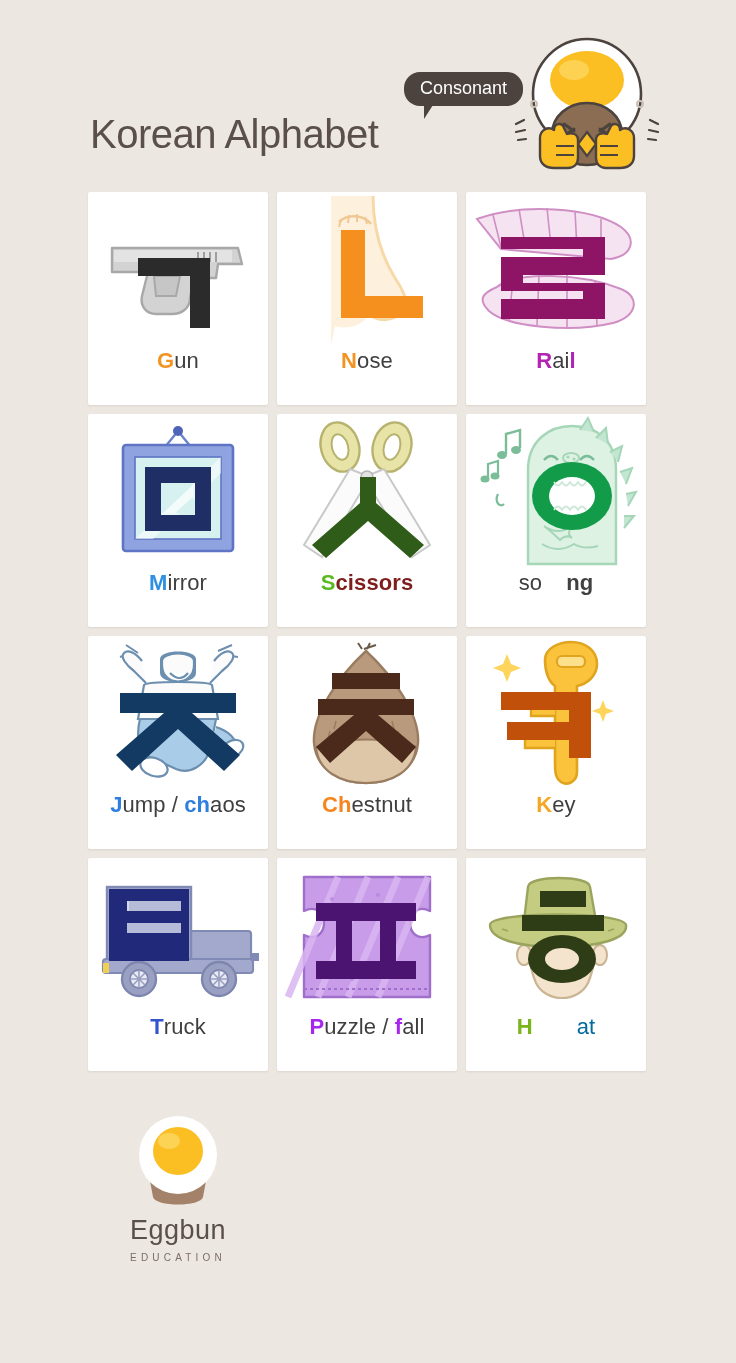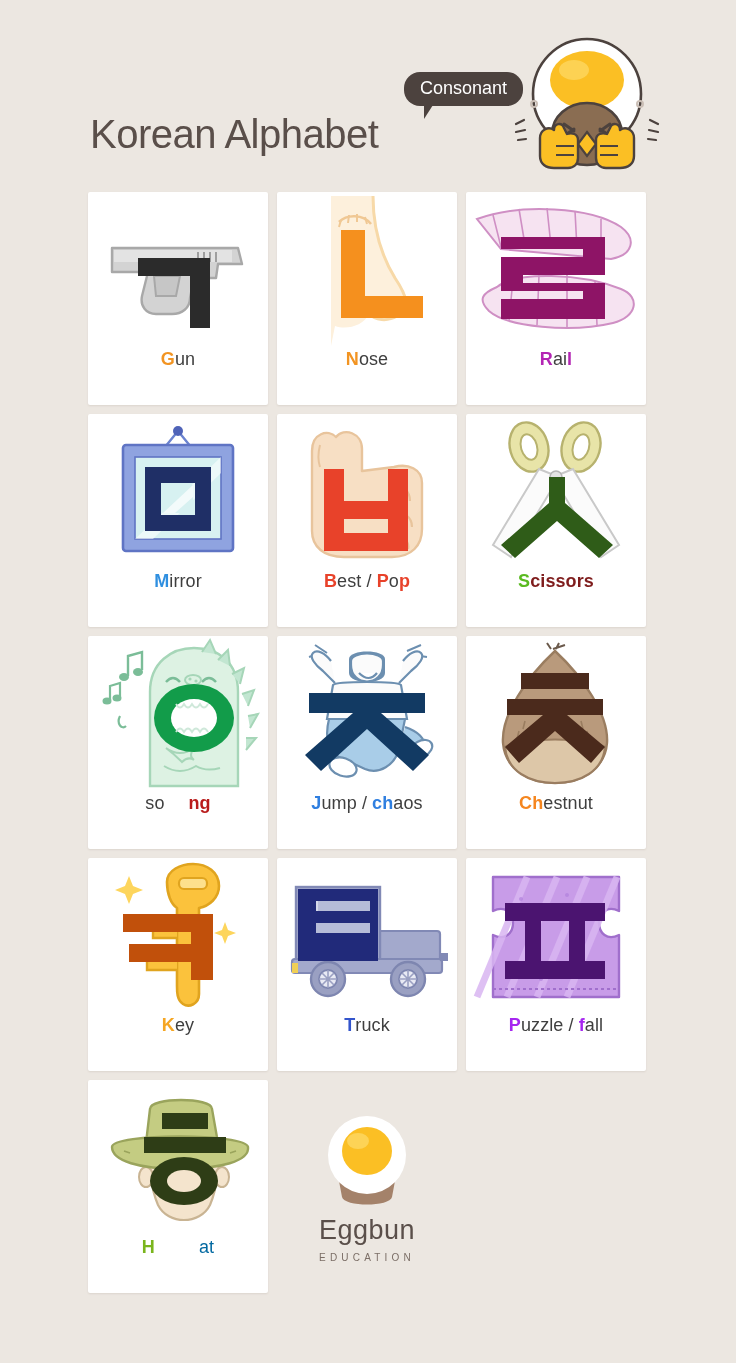--- a/index.html
+++ b/index.html
@@ -55,21 +55,21 @@
     overflow: hidden;
     position: relative;
   }
   .card.logo-card { background: transparent; box-shadow: none; }
   .card-art {
     width: 100%; height: 158px;
     display: flex; align-items: center; justify-content: center;
     position: relative;
   }
   .card-label {
-    font-size: 18px; color: #3f3f3f;
+    font-size: 22px; color: #3f3f3f;
     font-weight: 400; letter-spacing: 0.1px;
     white-space: nowrap; text-align: center;
     line-height: 1;
   }
   .card-label .hl { font-weight: 600; }
   svg { display: block; overflow: visible; }
 
   
   #logo-wrap { display:flex; flex-direction:column; align-items:center; justify-content:center; width:100%; height:100%; }
   #logo-word { font-size: 27px; color:#5a4f4a; letter-spacing:0.5px; margin-top:4px; font-weight:400; }
@@ -177,32 +177,20 @@
           <path d="M32 116 L118 34 L118 50 L50 116 Z" fill="#ffffff" opacity="0.55"></path>
 
           <path d="M42 44 L108 44 L108 108 L42 108 Z M58 60 L92 60 L92 92 L58 92 Z" fill="#1f2f66" fill-rule="evenodd"></path>
           <path d="M60 62 L90 62 L90 90 L60 90 Z" fill="#d7f1f1"></path>
           <path d="M60 90 L90 62 L90 74 L72 90 Z" fill="#ffffff" opacity="0.7"></path>
         </svg>
       </div>
       <div class="card-label"><span class="hl" style="color: rgb(47, 143, 224);">M</span><span style="color: rgb(63, 63, 63);">irror</span></div>
     </div>
 
-    <div class="card">
-      <div class="card-art">
-        <svg width="150" height="140" viewBox="0 0 150 140">
-          <path d="M44 14 C36 6 20 10 20 28 L20 108 C20 124 32 134 52 134 L100 134 C120 134 130 122 130 106 L130 60 C130 46 116 40 102 44 L70 48 L70 26 C70 10 52 4 44 14 Z" fill="#f7dfc4" stroke="#e8c49c" stroke-width="2.4" stroke-linejoin="round"></path>
-          <path d="M28 22 C26 30 26 38 28 44" fill="none" stroke="#e8c49c" stroke-width="2"></path>
-          <path d="M96 62 C112 62 118 68 118 78 M96 88 C112 88 120 94 120 104 M96 112 C110 112 118 118 116 126" fill="none" stroke="#e8c49c" stroke-width="2.2"></path>
-
-          <path d="M32 46 L52 46 L52 78 L96 78 L96 46 L116 46 L116 128 L32 128 Z M52 96 L96 96 L96 110 L52 110 Z" fill="#e8422a" fill-rule="evenodd"></path>
-        </svg>
-      </div>
-      <div class="card-label"><span class="hl" style="color: rgb(232, 66, 42);">B</span><span style="color: rgb(63, 63, 63);">est / </span><span class="hl" style="color: rgb(232, 66, 42);">P</span><span style="color: rgb(63, 63, 63);">o</span><span class="hl" style="color: rgb(232, 66, 42);">p</span></div>
-    </div>
 
     <div class="card">
       <div class="card-art">
         <svg width="150" height="145" viewBox="0 0 150 145">
           <ellipse cx="48" cy="26" rx="19" ry="25" transform="rotate(-16 48 26)" fill="#e8e4a8" stroke="#b7b26e" stroke-width="2.4"></ellipse>
           <ellipse cx="48" cy="26" rx="8" ry="13" transform="rotate(-16 48 26)" fill="#ffffff" stroke="#b7b26e" stroke-width="2"></ellipse>
           <ellipse cx="100" cy="26" rx="19" ry="25" transform="rotate(16 100 26)" fill="#e8e4a8" stroke="#b7b26e" stroke-width="2.4"></ellipse>
           <ellipse cx="100" cy="26" rx="8" ry="13" transform="rotate(16 100 26)" fill="#ffffff" stroke="#b7b26e" stroke-width="2"></ellipse>
           <path d="M58 48 L78 56 L30 136 L12 124 Z" fill="#fbfbfb" stroke="#c9c9c9" stroke-width="2"></path>
           <path d="M92 48 L72 56 L120 136 L138 124 Z" fill="#fbfbfb" stroke="#c9c9c9" stroke-width="2"></path>
@@ -234,21 +222,21 @@
           <ellipse cx="9" cy="61" rx="4.5" ry="3.6" fill="#7bbd98"></ellipse>
           <ellipse cx="19" cy="58" rx="4.5" ry="3.6" fill="#7bbd98"></ellipse>
           <path d="M22 76 C18 84 24 90 28 86" fill="none" stroke="#7bbd98" stroke-width="2.2"></path>
 
           <ellipse cx="96" cy="78" rx="40" ry="34" fill="#129c4a"></ellipse>
           <ellipse cx="96" cy="78" rx="23" ry="19" fill="#ffffff"></ellipse>
           <path d="M78 64 q4 7 8 0 q4 7 8 0 q4 7 8 0 q4 7 8 0" fill="none" stroke="#cfe8da" stroke-width="1.8"></path>
           <path d="M78 92 q4 -7 8 0 q4 -7 8 0 q4 -7 8 0 q4 -7 8 0" fill="none" stroke="#cfe8da" stroke-width="1.8"></path>
         </svg>
       </div>
-      <div class="card-label"><span style="color: rgb(63, 63, 63);">so</span><span class="hl" style="color: #b91c1c; margin-left: 24px;">ng</span></div>
+      <div class="card-label"><span style="color: rgb(63, 63, 63);">so</span><span class="hl" style="color: #404040; margin-left: 24px;">ng</span></div>
     </div>
 
     <div class="card">
       <div class="card-art">
         <svg width="160" height="145" viewBox="0 0 160 145">
           <path d="M40 10 L28 2 M34 10 L22 14 M120 8 L134 2 M126 12 L140 14" stroke="#6c8fb0" stroke-width="2" fill="none"></path>
           <path d="M44 18 C38 10 30 6 26 10 C22 14 28 22 36 28 L48 40" fill="#fbfbfb" stroke="#6c8fb0" stroke-width="2.2"></path>
           <path d="M116 18 C122 10 130 6 134 10 C138 14 132 22 124 28 L112 40" fill="#fbfbfb" stroke="#6c8fb0" stroke-width="2.2"></path>
           <path d="M62 16 C62 6 98 6 98 16 L98 30 C98 42 62 42 62 30 Z" fill="#6c8fb0"></path>
           <path d="M64 22 C64 44 96 44 96 22 L96 18 C96 8 64 8 64 18 Z" fill="#fbfbfb" stroke="#6c8fb0" stroke-width="2.2"></path>

